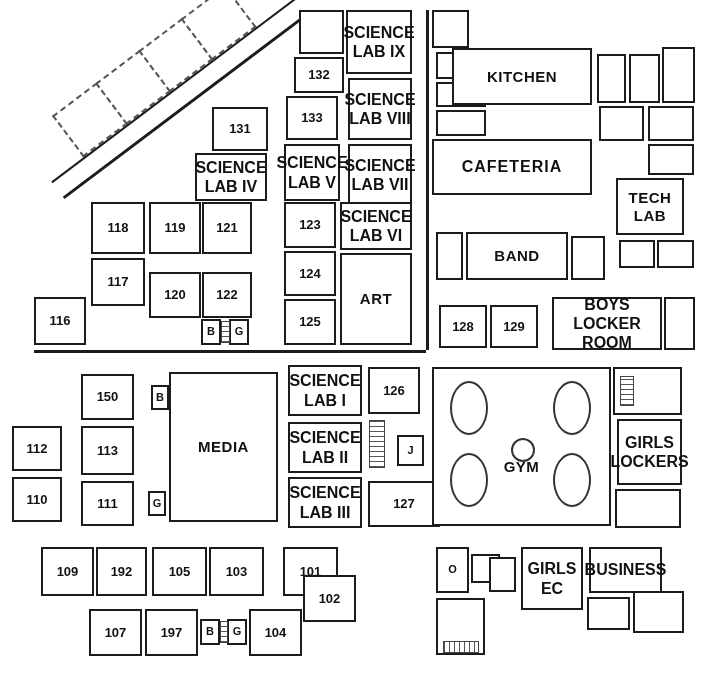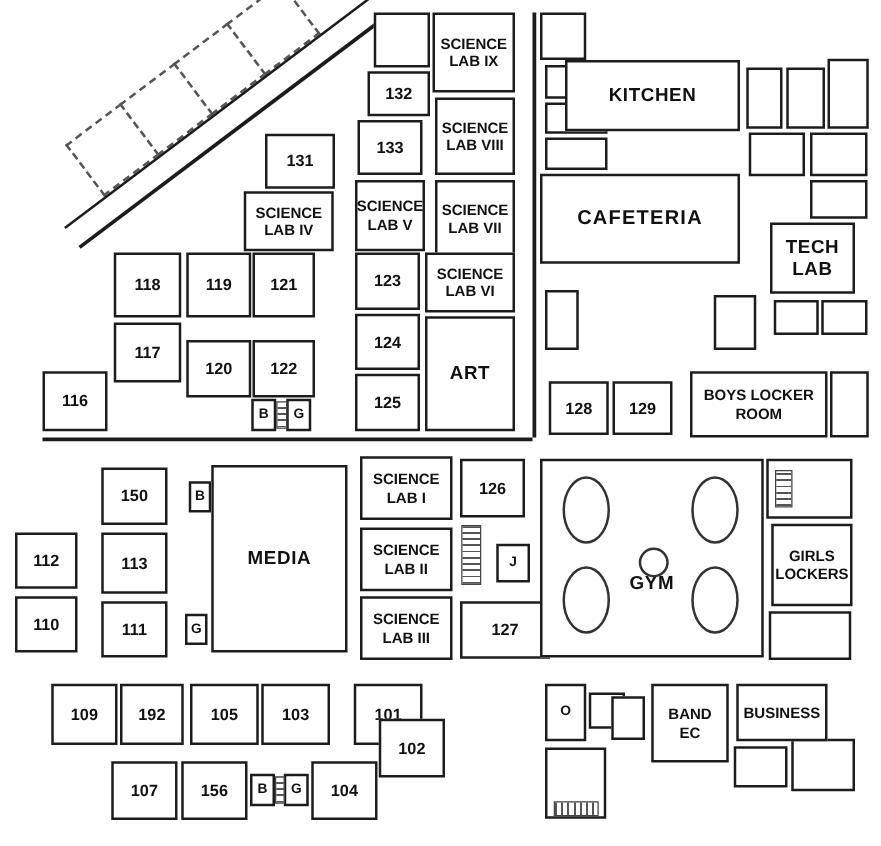--- a/index.html
+++ b/index.html
@@ -5,21 +5,21 @@
   html,body { margin:0; padding:0; background:#fff; }
   .plan {
     position:relative; width:705px; height:677px; background:#ffffff;
     font-family:"Liberation Sans", sans-serif; overflow:hidden; color:#111;
   }
   .room {
     position:absolute; box-sizing:border-box; border:2px solid #1c1c1c;
     background:#fff; display:flex; align-items:center; justify-content:center;
     text-align:center; font-size:13px; font-weight:600; line-height:1.2; padding:2px;
   }
-  .sci  { font-size:12px; }
+  .sci  { font-size:16px; }
   .big  { font-size:15px; font-weight:700; letter-spacing:.5px; }
   .caf  { font-size:16px; letter-spacing:1px; }
   .small{ font-size:11px; padding:0; }
   .outline { background:#fff; }
   .gym  { padding-top:42px; }
   .wall { position:absolute; background:#1c1c1c; }
   .hatch{
     position:absolute; box-sizing:border-box; border:1px solid #444;
     background:repeating-linear-gradient(0deg,#555 0 1.5px,transparent 1.5px 5px);
   }
@@ -104,22 +104,23 @@
   <div class="room" style="left:202px;top:272px;width:50px;height:46px">122</div>
   <div class="room" style="left:284px;top:251px;width:52px;height:45px">124</div>
   <div class="room big" style="left:340px;top:253px;width:72px;height:92px">ART</div>
   <div class="room" style="left:284px;top:299px;width:52px;height:46px">125</div>
   <div class="room" style="left:34px;top:297px;width:52px;height:48px">116</div>
   <div class="room small" style="left:201px;top:319px;width:20px;height:26px">B</div>
   <div class="room small" style="left:229px;top:319px;width:20px;height:26px">G</div>
   <div class="hatch" style="left:221px;top:321px;width:9px;height:22px"></div>
 
   <div class="room big" style="left:452px;top:48px;width:140px;height:57px">KITCHEN</div>
-  <div class="room big caf" style="left:432px;top:139px;width:160px;height:72px">CAFETERIA</div>
+  <div class="room big caf" style="left:432px;top:139px;width:160px;height:56px">CAFETERIA</div>
   <div class="room big" style="left:616px;top:178px;width:68px;height:57px">TECH LAB</div>
+  <div class="room big" style="left:466px;top:232px;width:102px;height:48px">BAND</div>
   <div class="room" style="left:439px;top:305px;width:48px;height:43px">128</div>
   <div class="room" style="left:490px;top:305px;width:48px;height:43px">129</div>
   <div class="room sci" style="left:552px;top:297px;width:110px;height:53px">BOYS LOCKER ROOM</div>
 
   <div class="room" style="left:81px;top:374px;width:53px;height:46px">150</div>
   <div class="room big" style="left:169px;top:372px;width:109px;height:150px">MEDIA</div>
   <div class="room small" style="left:151px;top:385px;width:18px;height:25px">B</div>
   <div class="room sci" style="left:288px;top:365px;width:74px;height:51px">SCIENCE LAB I</div>
   <div class="room" style="left:368px;top:367px;width:52px;height:47px">126</div>
   <div class="room" style="left:12px;top:426px;width:50px;height:45px">112</div>
@@ -141,25 +142,25 @@
   <div class="oval" style="left:511px;top:438px;width:24px;height:24px"></div>
   <div class="hatch" style="left:620px;top:376px;width:14px;height:30px"></div>
   <div class="room sci" style="left:617px;top:419px;width:65px;height:66px">GIRLS LOCKERS</div>
 
   <div class="room" style="left:41px;top:547px;width:53px;height:49px">109</div>
   <div class="room" style="left:96px;top:547px;width:51px;height:49px">192</div>
   <div class="room" style="left:152px;top:547px;width:55px;height:49px">105</div>
   <div class="room" style="left:209px;top:547px;width:55px;height:49px">103</div>
   <div class="room" style="left:283px;top:547px;width:55px;height:49px">101</div>
   <div class="room small" style="left:436px;top:547px;width:33px;height:46px">O</div>
-  <div class="room sci" style="left:521px;top:547px;width:62px;height:63px">BAND EC</div>
+  <div class="room sci" style="left:521px;top:547px;width:62px;height:63px">GIRLS EC</div>
   <div class="room sci" style="left:589px;top:547px;width:73px;height:46px">BUSINESS</div>
 
   <div class="room" style="left:89px;top:609px;width:53px;height:47px">107</div>
-  <div class="room" style="left:145px;top:609px;width:53px;height:47px">156</div>
+  <div class="room" style="left:145px;top:609px;width:53px;height:47px">197</div>
   <div class="room small" style="left:200px;top:619px;width:20px;height:26px">B</div>
   <div class="room small" style="left:227px;top:619px;width:20px;height:26px">G</div>
   <div class="hatch" style="left:220px;top:621px;width:8px;height:22px"></div>
   <div class="room" style="left:249px;top:609px;width:53px;height:47px">104</div>
   <div class="room" style="left:303px;top:575px;width:53px;height:47px">102</div>
   <div class="hatch hatch-h" style="left:443px;top:641px;width:36px;height:12px"></div>
 
 </div>
 
 </body></html>

